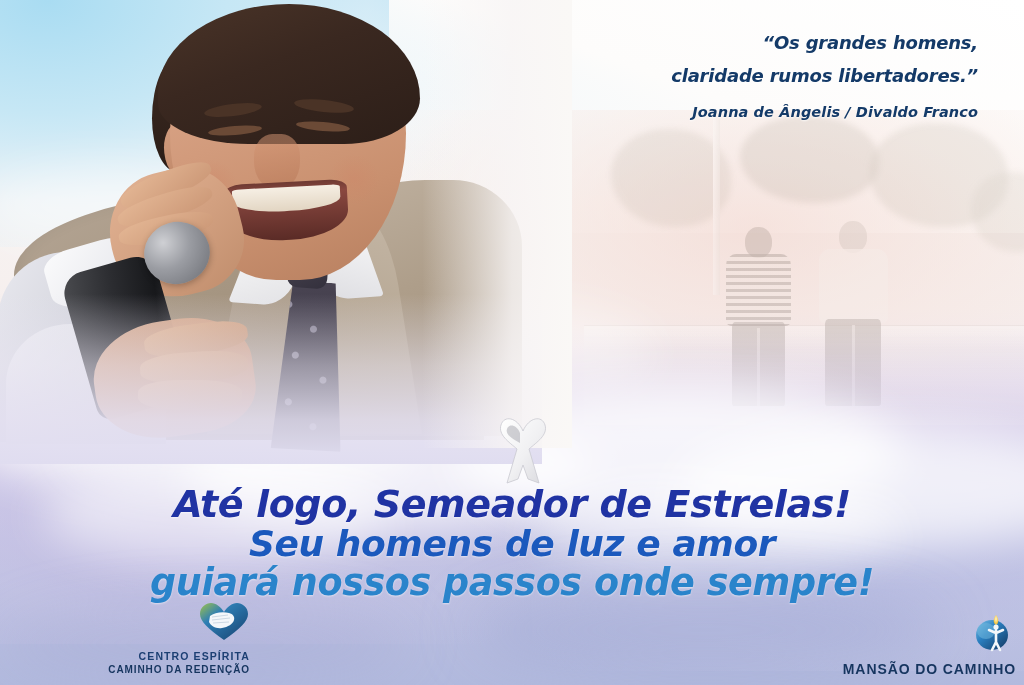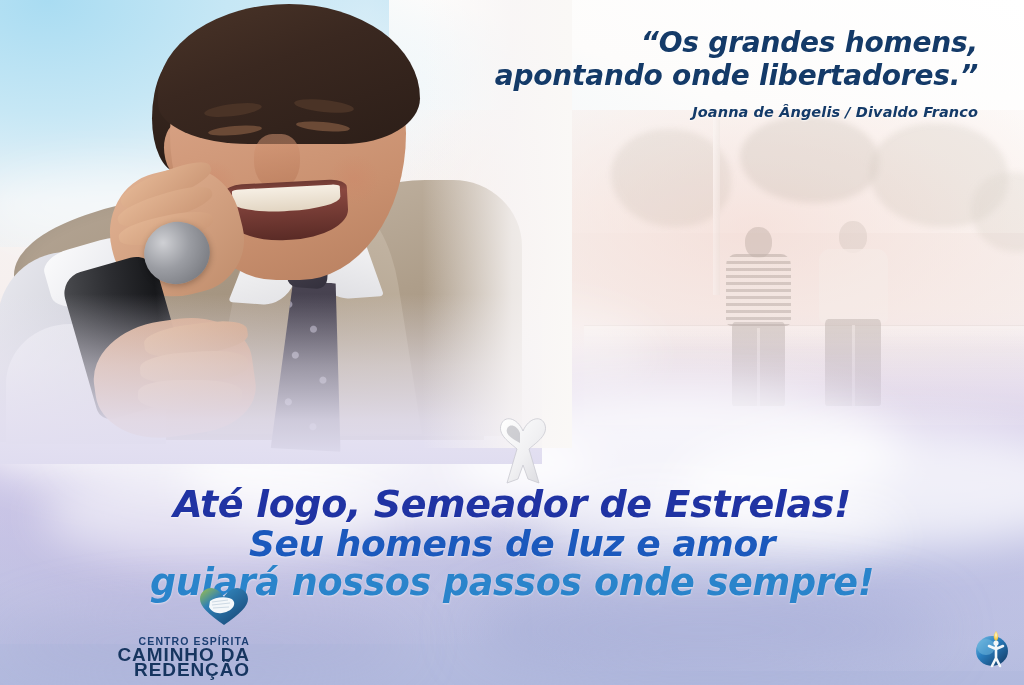--- a/index.html
+++ b/index.html
@@ -299,21 +299,21 @@
 
   
   .quote{
     position:absolute;right:46px;top:26px;width:620px;
     text-align:right;
   }
   .quote-line{
     display:block;
     font-family:"DejaVu Sans","Liberation Sans",sans-serif;
     font-style:italic;font-weight:700;
-    font-size:28px;line-height:33px;
+    font-size:18px;line-height:33px;
     letter-spacing:-.2px;
     color:#143a68;
     text-shadow:0 1px 2px rgba(255,255,255,.85);
     white-space:nowrap;
   }
   .quote-attr{
     display:block;margin-top:12px;
     font-family:"DejaVu Sans","Liberation Sans",sans-serif;
     font-style:italic;font-weight:700;
     font-size:14.5px;letter-spacing:.1px;
@@ -346,21 +346,21 @@
   .logo-left{left:10px;width:240px;}
   .logo-right{right:8px;width:240px;}
   .logo-mark{display:block;margin:0 auto 4px;}
   .logo-t1{
     display:block;font-family:"Liberation Sans",sans-serif;
     font-weight:700;font-size:10.5px;letter-spacing:1.1px;
     color:#1c3f73;line-height:12px;
   }
   .logo-t2{
     display:block;font-family:"Liberation Sans",sans-serif;
-    font-weight:700;font-size:19px;letter-spacing:.9px;
+    font-weight:700;font-size:10px;letter-spacing:.9px;
     color:#16355f;line-height:15px;
   }
   .logo-t-single{
     display:block;font-family:"Liberation Sans",sans-serif;
     font-weight:700;font-size:14px;letter-spacing:.9px;
     color:#16355f;line-height:16px;
   }
 </style>
 </head>
 <body>
@@ -452,21 +452,21 @@
     <div class="pt-finger2 pg1"></div>
     <div class="pt-finger2 pg2"></div>
     <div class="pt-finger2 pg3"></div>
 
     <div class="portrait-fade"></div>
     <div class="portrait-edgefade"></div>
   </div>
 
   <div class="quote">
     <span class="quote-line">“Os grandes homens,</span>
-    <span class="quote-line">apontando onde libertadores.”</span>
+    <span class="quote-line">claridade rumos libertadores.”</span>
     <span class="quote-attr">Joanna de Ângelis / Divaldo Franco</span>
   </div>
 
   <div class="ribbon">
     <svg width="72" height="78" viewBox="0 0 72 78" xmlns="http://www.w3.org/2000/svg">
       <defs>
         <linearGradient id="rg" x1="0" y1="0" x2="1" y2="1">
           <stop offset="0%" stop-color="#ffffff"></stop>
           <stop offset="55%" stop-color="#f0f0f2"></stop>
           <stop offset="100%" stop-color="#d9d9de"></stop>
@@ -518,15 +518,16 @@
             <stop offset="100%" stop-color="#f2c23a"></stop>
           </radialGradient>
         </defs>
         <ellipse cx="22" cy="24" rx="16" ry="15" fill="url(#gg)"></ellipse>
         <ellipse cx="16" cy="20" rx="9" ry="8" fill="#6fb6dd" opacity="0.55"></ellipse>
         <path d="M26 4 C29 8, 29 12, 26 14 C23 12, 23 8, 26 4 Z" fill="url(#fl)"></path>
         <circle cx="26" cy="16" r="2.6" fill="#f3f7fa"></circle>
         <path d="M26 19 L26 31 M26 22 L19 19 M26 22 L33 19 M26 31 L22 39 M26 31 L30 39" stroke="#f3f7fa" stroke-width="2.6" fill="none" stroke-linecap="round"></path>
       </svg>
     </span>
+    <span class="logo-t-single">MANSÃO DO CAMINHO</span>
   </div>
 
 </div>
 
 </body></html>

